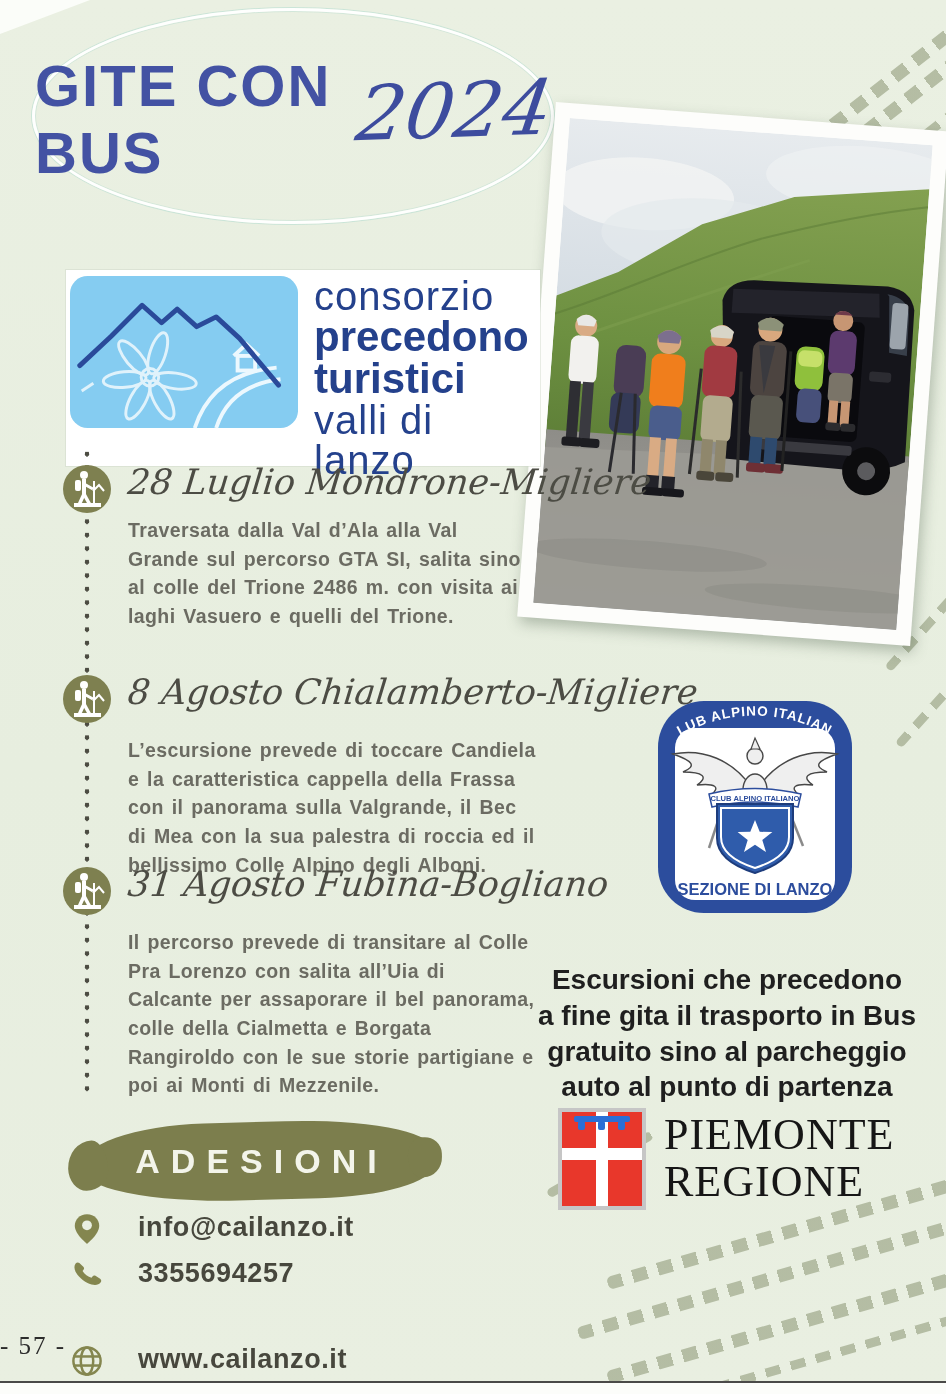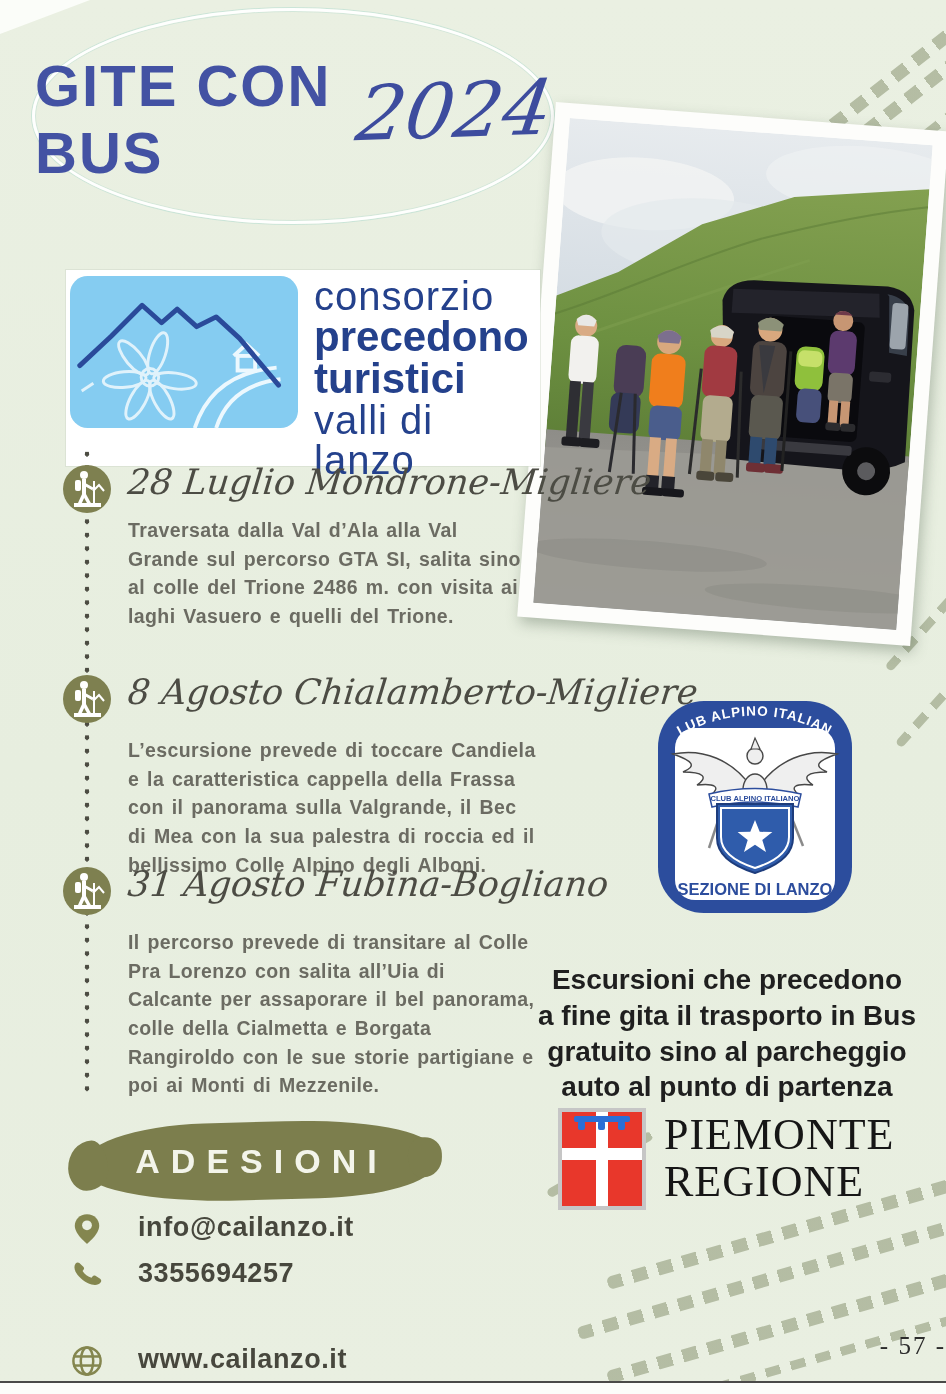--- a/index.html
+++ b/index.html
@@ -68,21 +68,21 @@
     background:#7c7e4d; border-radius:60% 40% 55% 45% / 55% 60% 40% 45%; }
   .brush::after { content:""; position:absolute; right:-10px; top:20px; width:34px; height:40px;
     background:#7c7e4d; border-radius:45% 55% 60% 40% / 50% 45% 55% 60%; }
   .adesioni-label { position:absolute; inset:0; display:flex; align-items:center; justify-content:center;
     color:#f3f4ea; font-size:34px; font-weight:800; letter-spacing:11px; padding-left:11px; }
   
   .contact-row { position:absolute; left:70px; display:flex; }
   .contact-icon { width:34px; height:34px; margin-right:34px; flex:0 0 auto; }
   .contact-text { font-size:27px; font-weight:800; color:#47473d; letter-spacing:.6px; }
   
-  .page-number { position:absolute; left:0; top:1332px; width:946px; text-align:right;
+  .page-number { position:absolute; left:0; top:1332px; width:946px; text-align:left;
     font-family:"Liberation Serif", serif; font-size:25px; color:#2c2c2c; letter-spacing:2px; }
   .bottom-rule { position:absolute; left:0; top:1381px; width:946px; height:2px; background:#4a4a48; }
   .bottom-white { position:absolute; left:0; top:1383px; width:946px; height:11px; background:#fcfdfa; }
 </style>
 </head>
 <body>
 
 <div class="page">
 
   <div>

